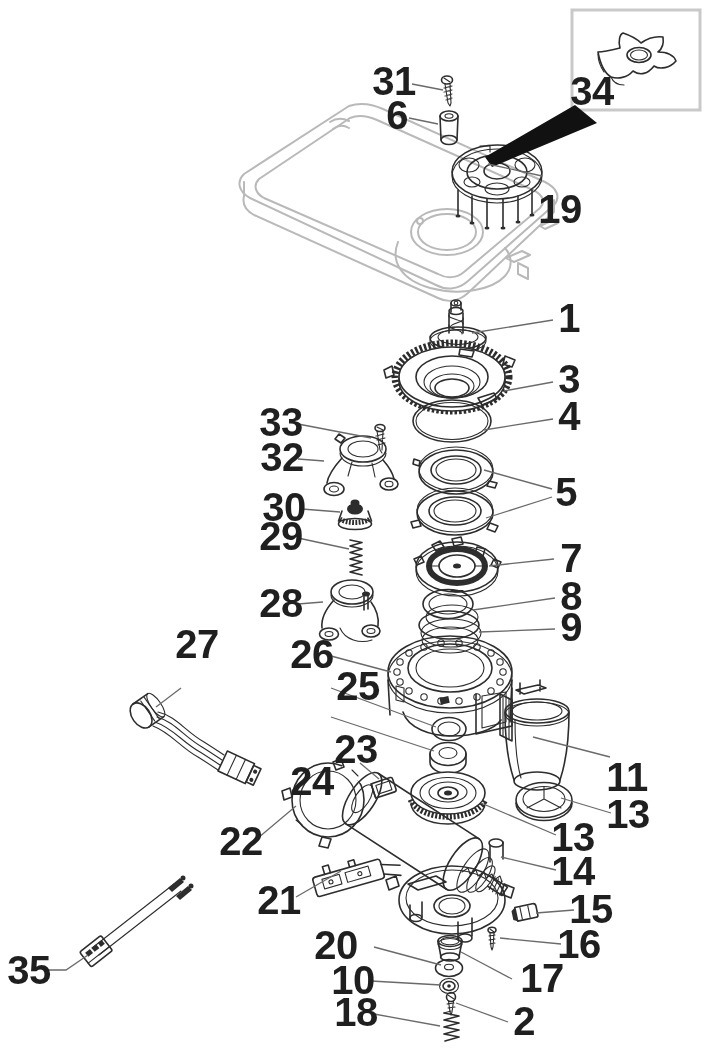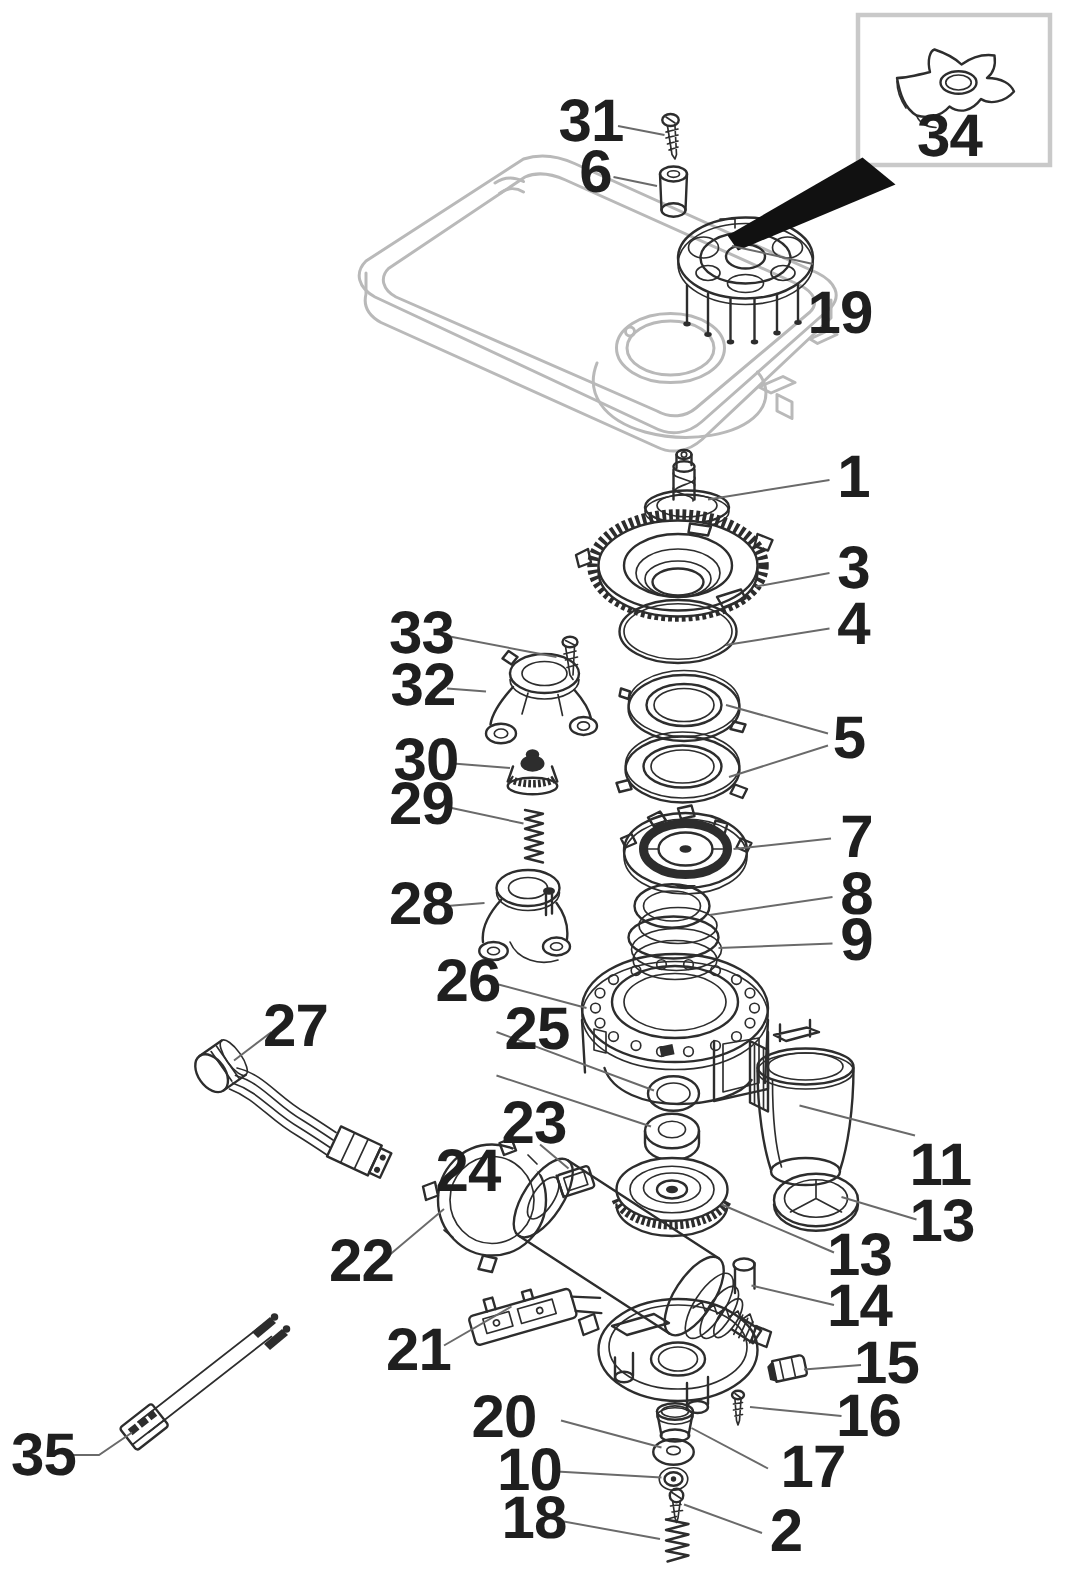--- a/index.html
+++ b/index.html
@@ -423,36 +423,36 @@
         <polyline points="371,981 441,985" class="leader"></polyline>
         <polyline points="374,1014 440,1026" class="leader"></polyline>
         <polyline points="508,1022 456,1003" class="leader"></polyline>
         <polyline points="48,970 66,970 88,955" class="leader"></polyline>
       </g>
 </svg>
 
 <div id="labels">
       <div class="part-label" style="left: 394px; top: 82px;">31</div>
       <div class="part-label" style="left: 397px; top: 116px;">6</div>
-      <div class="part-label" style="left: 592px; top: 92px; margin-left: 41px;">34</div>
+      <div class="part-label" style="left: 592px; top: 92px;">34</div>
       <div class="part-label" style="left: 560px; top: 178px; margin-top: 32px;">19</div>
       <div class="part-label" style="left: 569px; top: 319px;">1</div>
       <div class="part-label" style="left: 569px; top: 380px;">3</div>
       <div class="part-label" style="left: 569px; top: 417px;">4</div>
       <div class="part-label" style="left: 281px; top: 423px;">33</div>
       <div class="part-label" style="left: 282px; top: 458px;">32</div>
       <div class="part-label" style="left: 566px; top: 493px;">5</div>
       <div class="part-label" style="left: 284px; top: 508px;">30</div>
       <div class="part-label" style="left: 281px; top: 537px;">29</div>
       <div class="part-label" style="left: 571px; top: 559px;">7</div>
       <div class="part-label" style="left: 281px; top: 604px;">28</div>
       <div class="part-label" style="left: 571px; top: 597px;">8</div>
       <div class="part-label" style="left: 571px; top: 628px;">9</div>
       <div class="part-label" style="left: 312px; top: 655px;">26</div>
-      <div class="part-label" style="left: 197px; top: 685px;">27</div>
+      <div class="part-label" style="left: 197px; top: 645px;">27</div>
       <div class="part-label" style="left: 312px; top: 687px; margin-left: 46px;">25</div>
       <div class="part-label" style="left: 312px; top: 756px; margin-top: 26px;">24</div>
       <div class="part-label" style="left: 356px; top: 750px;">23</div>
       <div class="part-label" style="left: 627px; top: 758px; margin-top: 20px;">11</div>
       <div class="part-label" style="left: 628px; top: 815px;">13</div>
       <div class="part-label" style="left: 241px; top: 842px;">22</div>
       <div class="part-label" style="left: 573px; top: 838px;">13</div>
       <div class="part-label" style="left: 573px; top: 872px;">14</div>
       <div class="part-label" style="left: 279px; top: 901px;">21</div>
       <div class="part-label" style="left: 591px; top: 910px;">15</div>

